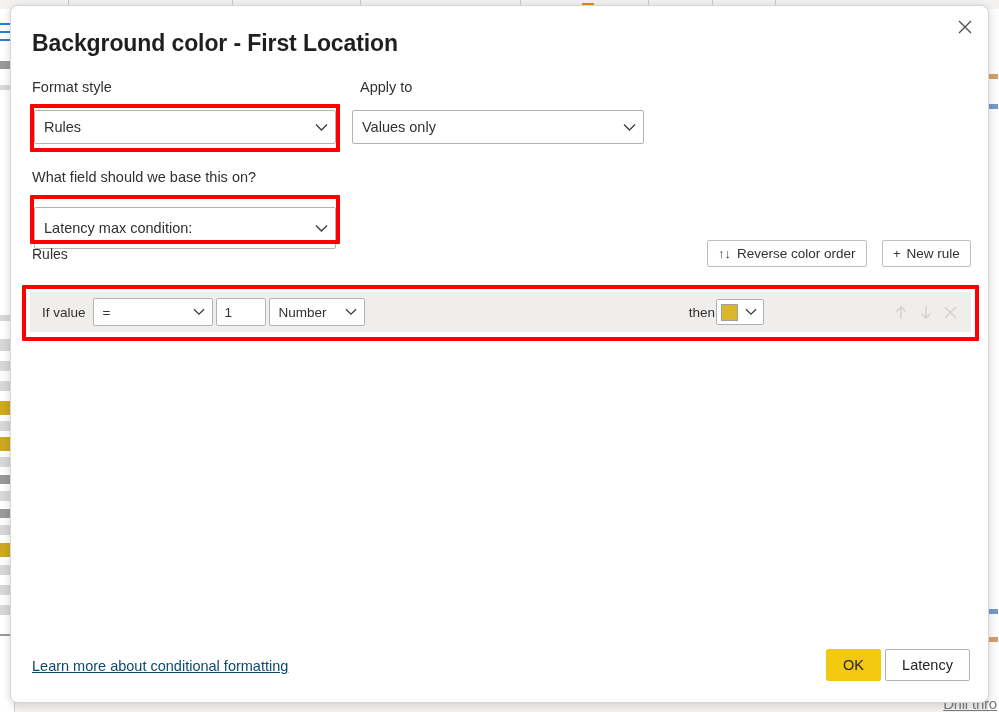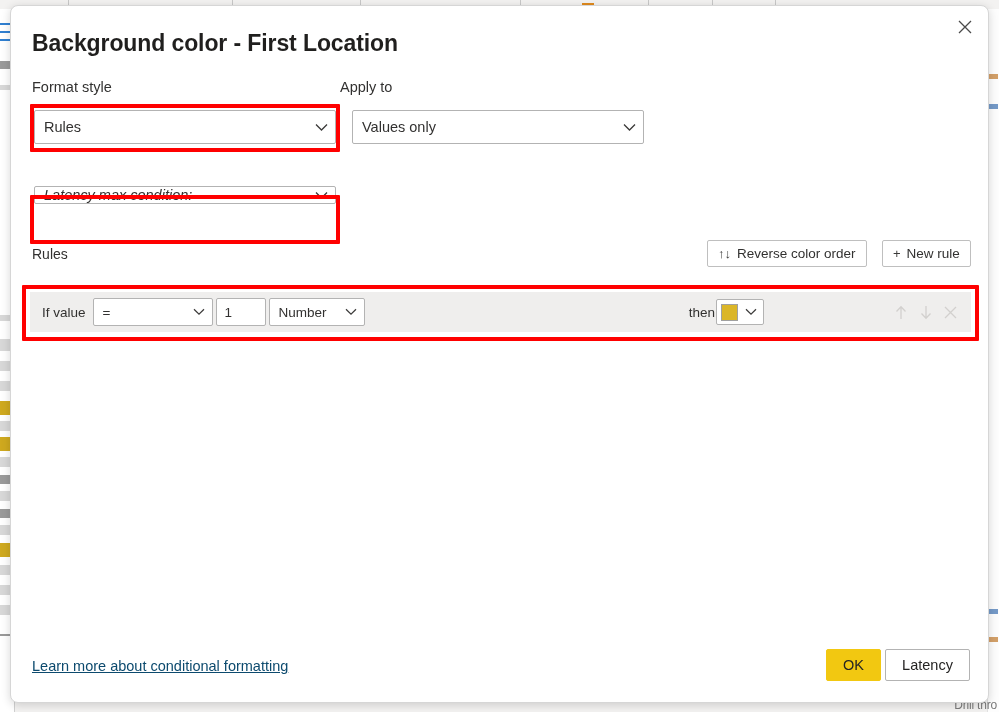--- a/index.html
+++ b/index.html
@@ -68,24 +68,25 @@
     position: absolute;
     right: 1px;
     width: 9px; height: 5px;
     background: #c0782a;
     opacity: .7;
   }
   .bd-rtick.b { background:#3b6fb0; }
   .bd-bottomtext {
     position: absolute;
     right: 2px; bottom: 0px;
-    font-size: 12px;
+    font-size: 15px;
     color: #7a7a7a;
     white-space: nowrap;
     letter-spacing: -.2px;
+    text-decoration: underline;
   }
 
   
   #dialog {
     position: absolute;
     left: 10px;
     top: 5px;
     width: 979px;
     height: 698px;
     background: #ffffff;
@@ -388,31 +389,32 @@
   <div class="combo" style="left:23px; top:104px; width:302px; height:34px;">
     <span class="combo-text">Rules</span>
     <span class="chev">
       <svg width="13" height="9" viewBox="0 0 13 9" aria-hidden="true">
         <path d="M1 1.5 L6.5 7 L12 1.5" stroke="#3b3a39" stroke-width="1.3" fill="none"></path>
       </svg>
     </span>
   </div>
   <div class="redbox" style="left:19px; top:98px; width:310px; height:48px;"></div>
 
-  <div class="field-label" style="left:329px; top:73px;">Apply to</div>
+  <div class="field-label" style="left:349px; top:73px;">Apply to</div>
   <div class="combo" style="left:341px; top:104px; width:292px; height:34px;">
     <span class="combo-text">Values only</span>
     <span class="chev">
       <svg width="13" height="9" viewBox="0 0 13 9" aria-hidden="true">
         <path d="M1 1.5 L6.5 7 L12 1.5" stroke="#3b3a39" stroke-width="1.3" fill="none"></path>
       </svg>
     </span>
   </div>
 
-  <div class="combo" style="left:23px; top:180px; width:302px; height:18px;font-style:italic;">
+  <div class="field-label" style="left:21px; top:163px;">What field should we base this on?</div>
+  <div class="combo" style="left:23px; top:201px; width:302px; height:42px;">
     <span class="combo-text">Latency max condition:</span>
     <span class="chev">
       <svg width="13" height="9" viewBox="0 0 13 9" aria-hidden="true">
         <path d="M1 1.5 L6.5 7 L12 1.5" stroke="#3b3a39" stroke-width="1.3" fill="none"></path>
       </svg>
     </span>
   </div>
   <div class="redbox" style="left:19px; top:189px; width:310px; height:49px;"></div>
 
   <div id="rules-caption">Rules</div>

